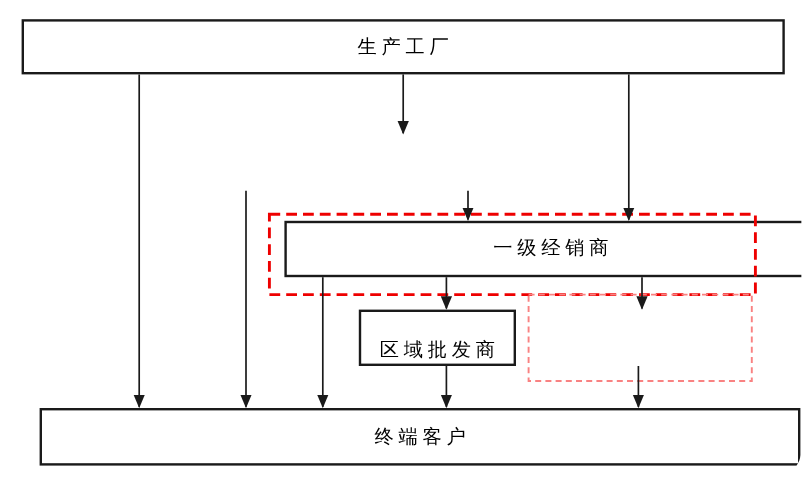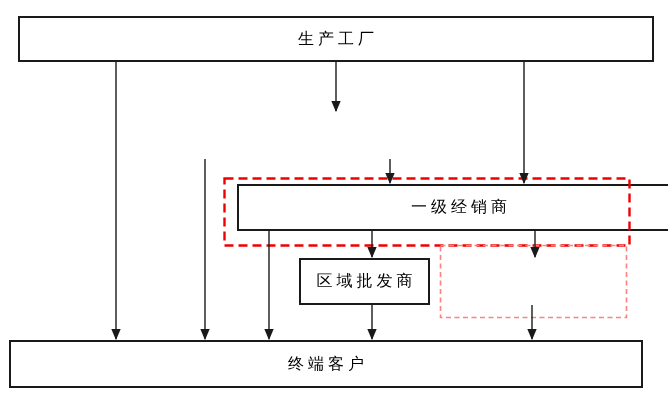--- a/index.html
+++ b/index.html
@@ -28,23 +28,23 @@
   .node .label {
     color: #000000;
     font-size: 16px;
     letter-spacing: 4px;
     text-indent: 4px;
     white-space: nowrap;
   }
   .node-factory     { left: 18px;  top: 16px;  width: 636px; height: 46px; }
   .node-branch      { left: 168px; top: 112px; width: 290px; height: 47px; }
   .node-distributor { left: 237px; top: 184px; width: 444px; height: 47px; }
-  .node-wholesaler  { left: 299px; top: 258px; width: 131px; height: 47px; }
+  .node-wholesaler  { left: 299px; top: 258px; width: 131px; height: 47px; align-items: flex-end; }
   .node-service     { left: 450px; top: 258px; width: 163px; height: 47px; }
-  .node-customer    { left: 9px;  top: 340px; width: 634px; height: 48px; }
+  .node-customer    { left: 33px;  top: 340px; width: 634px; height: 48px; }
   .edges-overlay {
     position: absolute;
     left: 0;
     top: 0;
     width: 668px;
     height: 400px;
     pointer-events: none;
   }
 </style>
 </head>

